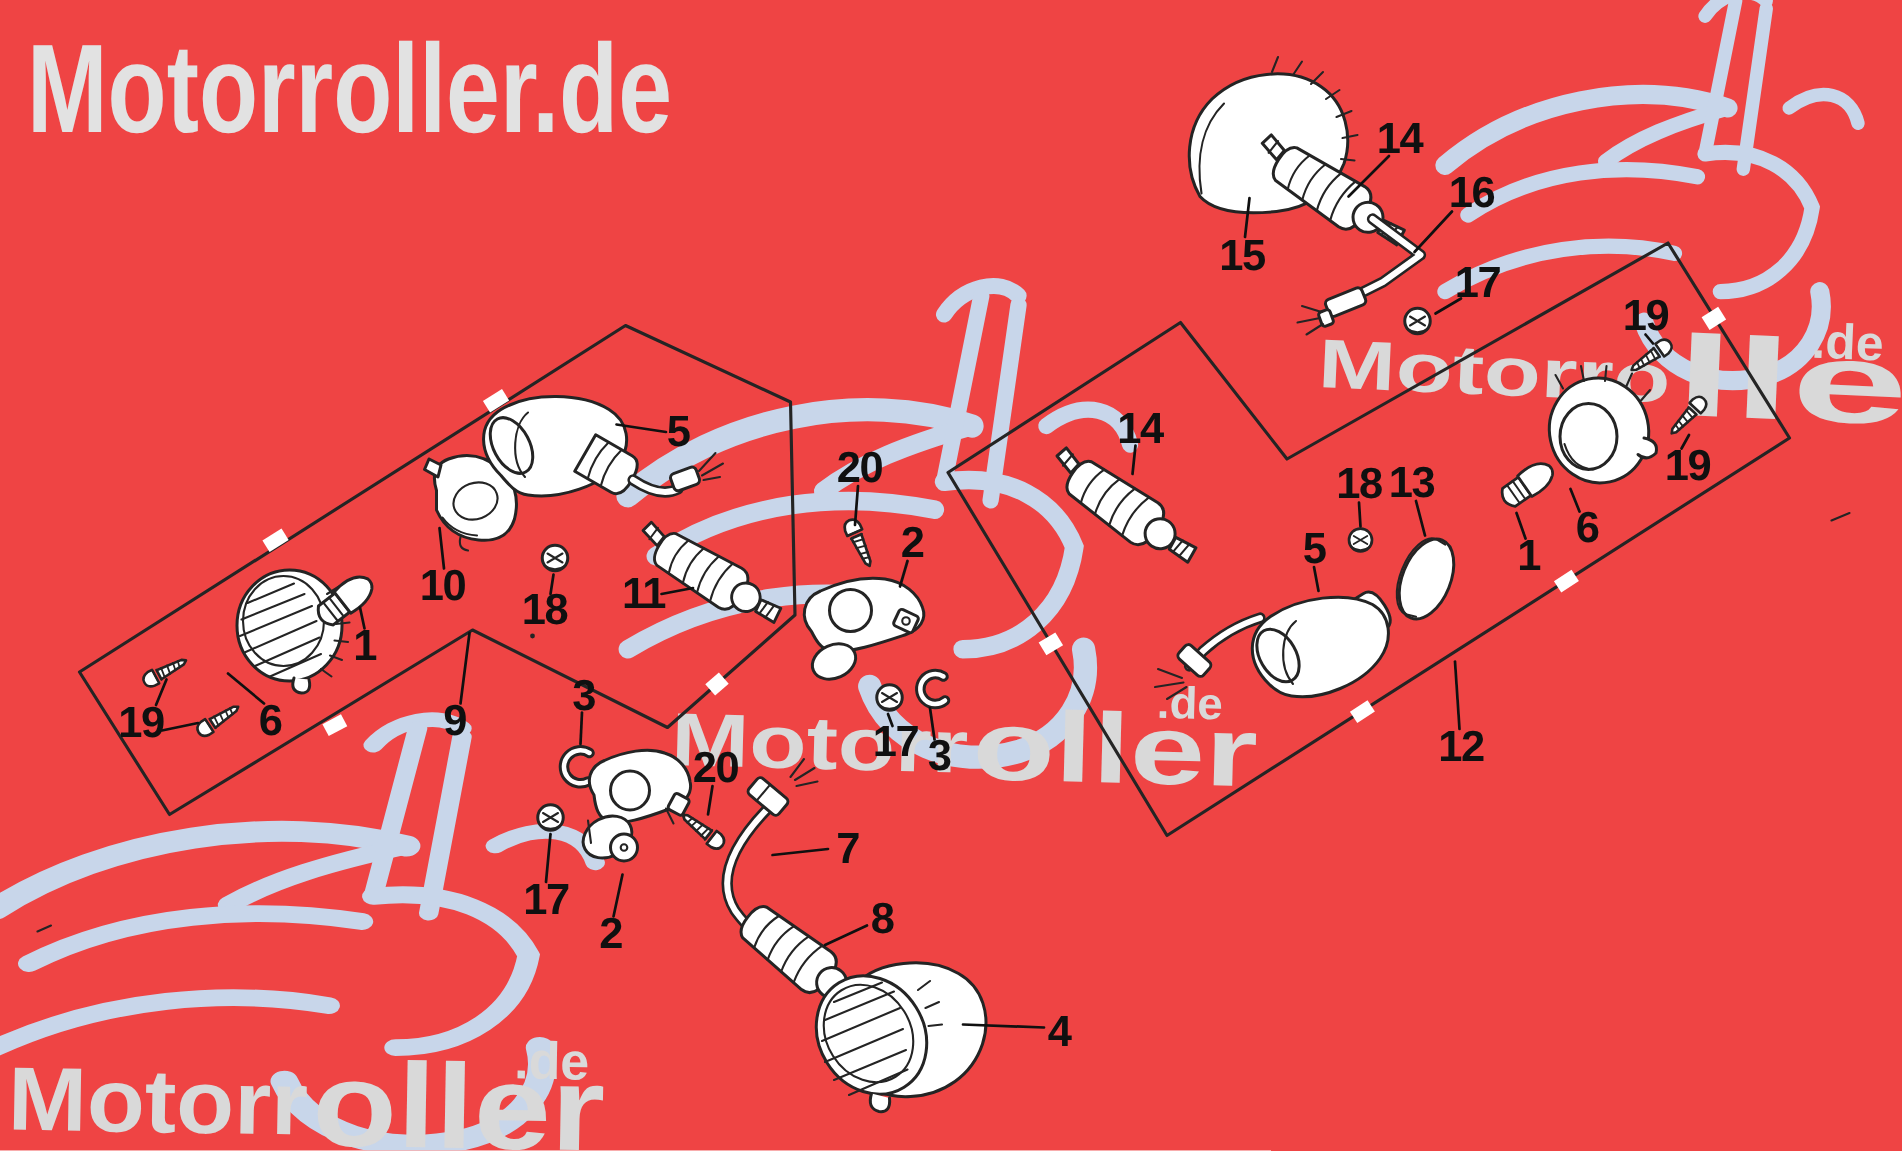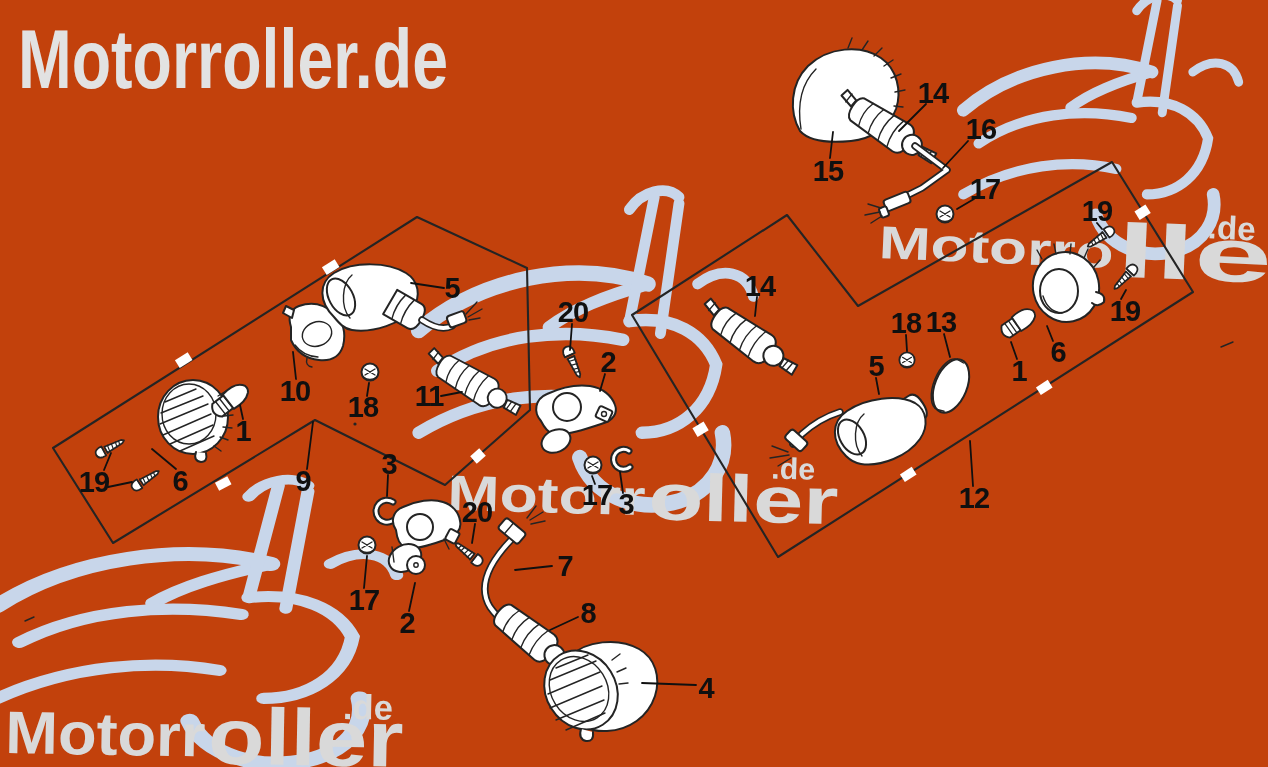--- a/index.html
+++ b/index.html
@@ -3,21 +3,21 @@
 <meta charset="utf-8">
 <style>
   :root{
     --wm-text:#d9d9d9;
     --wm-header:#e2e2e2;
     --logo:#c8d6ea;
     --line:#242424;
     --label:#101010;
   }
   html,body{margin:0;padding:0;background:#ffffff;}
-  #stage{position:relative;width:1268px;height:767px;overflow:hidden;background:#c2410c;}
+  #stage{position:relative;width:1268px;height:767px;overflow:hidden;background:#ef4444;}
   svg{display:block;}
   .wm{font-family:"Liberation Sans",sans-serif;font-weight:bold;fill:var(--wm-text);}
   .wm-header{font-family:"Liberation Sans",sans-serif;font-weight:bold;fill:var(--wm-header);}
   .logo{stroke:var(--logo);fill:none;stroke-linecap:round;}
   .fw{fill:#ffffff;stroke:var(--line);stroke-width:2;stroke-linecap:round;stroke-linejoin:round;}
   .thin{fill:none;stroke:var(--line);stroke-width:1.4;stroke-linecap:round;}
   .tube-o{fill:none;stroke:var(--line);stroke-width:7.5;stroke-linecap:round;stroke-linejoin:round;}
   .tube-i{fill:none;stroke:#ffffff;stroke-width:4;stroke-linecap:round;stroke-linejoin:round;}
   .clip-o{fill:none;stroke:var(--line);stroke-width:7;stroke-linecap:round;}
   .clip-i{fill:none;stroke:#ffffff;stroke-width:3;stroke-linecap:round;}

